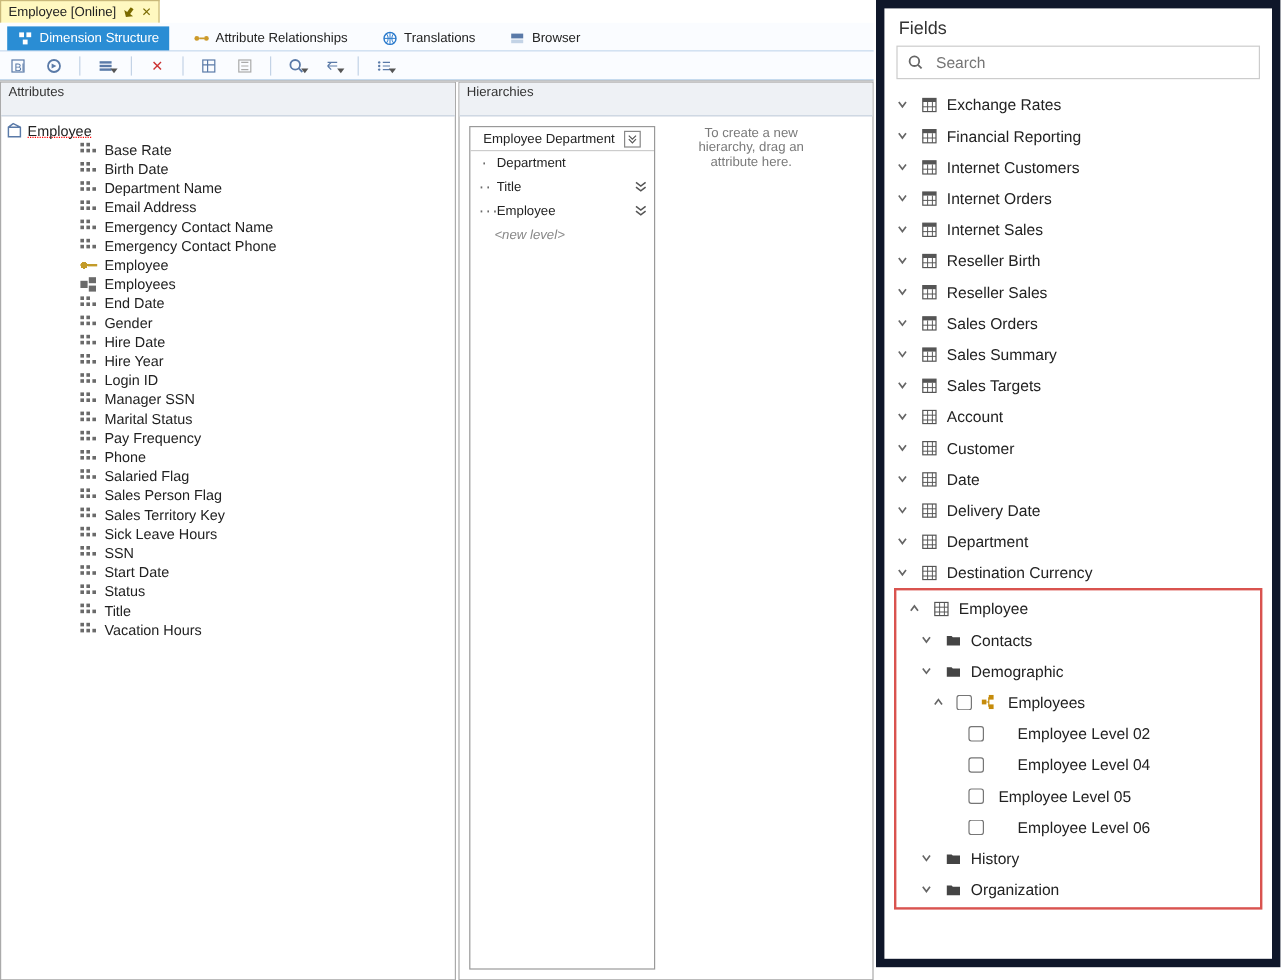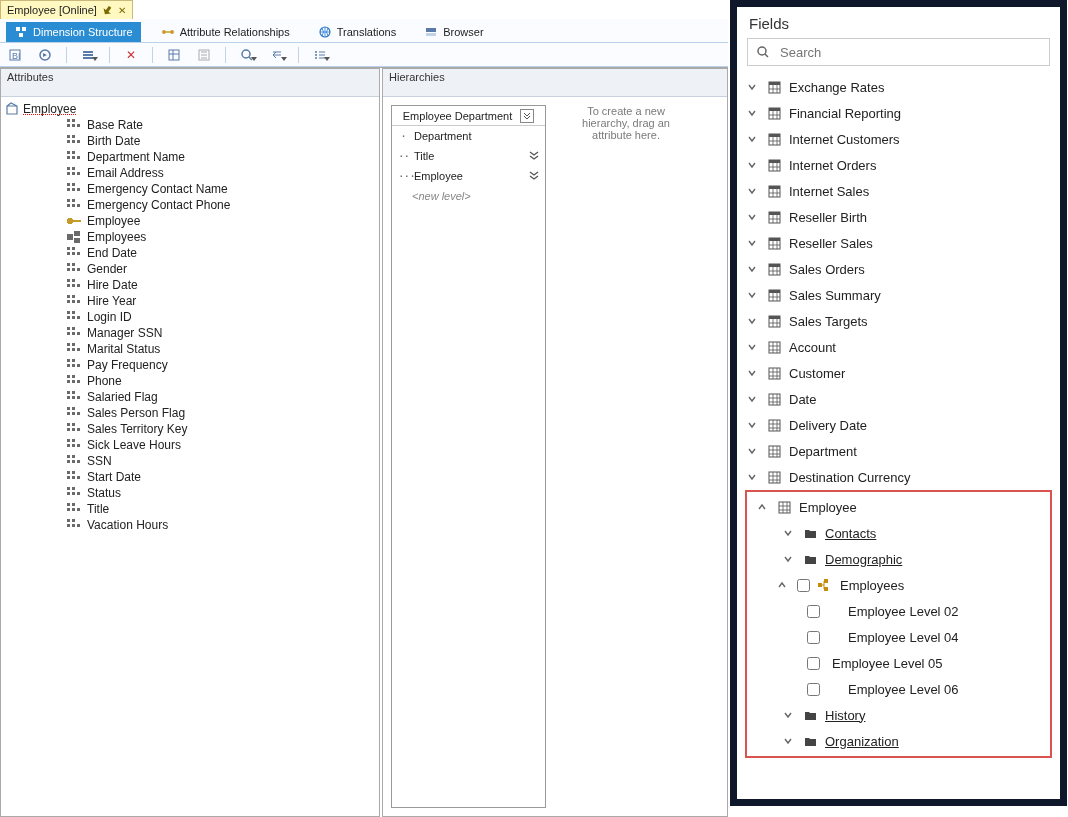--- a/index.html
+++ b/index.html
@@ -305,21 +305,21 @@
   height: 14px;
   display: inline-flex;
   align-items: center;
   justify-content: center;
   font-size: 12px;
 }
 .field-row .flabel {
   font-size: 13px;
   color: #222;
 }
-.field-row.sub1 { padding-left: 36px; text-decoration: underline; }
+.field-row.sub1 { padding-left: 20px; }
 .field-row.sub2 { padding-left: 30px; }
 .field-row.leaf { padding-left: 60px; }
 .field-row input[type=checkbox] {
   width: 13px;
   height: 13px;
   margin: 0;
 }
 .highlight-group {
   border: 2px solid #d9534f;
   margin: 0 8px 6px 8px;

